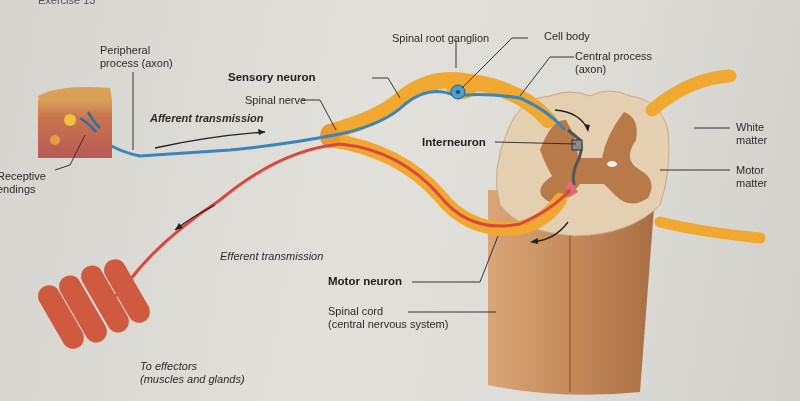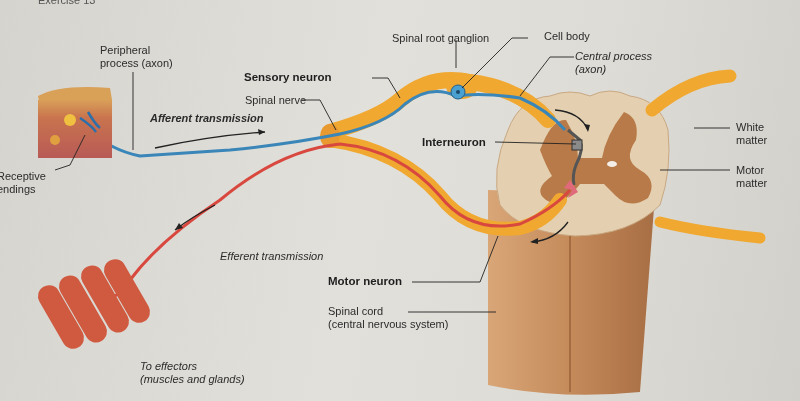--- a/index.html
+++ b/index.html
@@ -102,26 +102,26 @@
   </svg>
 
   <div class="lbl" style="left:100px;top:44px;">
     <div>Peripheral</div>
     <div>process (axon)</div>
   </div>
   <div class="lbl" style="left:-3px;top:170px;">
     <div>Receptive</div>
     <div>endings</div>
   </div>
-  <div class="lbl bold" style="left:244px;top:71px;">Sensory neuron</div>
+  <div class="lbl bold" style="left:228px;top:71px;">Sensory neuron</div>
   <div class="lbl" style="left:245px;top:94px;">Spinal nerve</div>
   <div class="lbl ital" style="left:150px;top:112px;font-weight:bold;">Afferent transmission</div>
   <div class="lbl" style="left:392px;top:32px;">Spinal root ganglion</div>
   <div class="lbl" style="left:544px;top:30px;">Cell body</div>
-  <div class="lbl" style="left:575px;top:50px;font-style:italic;">
+  <div class="lbl" style="left:575px;top:50px;">
     <div>Central process</div>
     <div>(axon)</div>
   </div>
   <div class="lbl bold" style="left:422px;top:136px;">Interneuron</div>
   <div class="lbl" style="left:736px;top:121px;">
     <div>White</div>
     <div>matter</div>
   </div>
   <div class="lbl" style="left:736px;top:164px;">
     <div>Motor</div>

